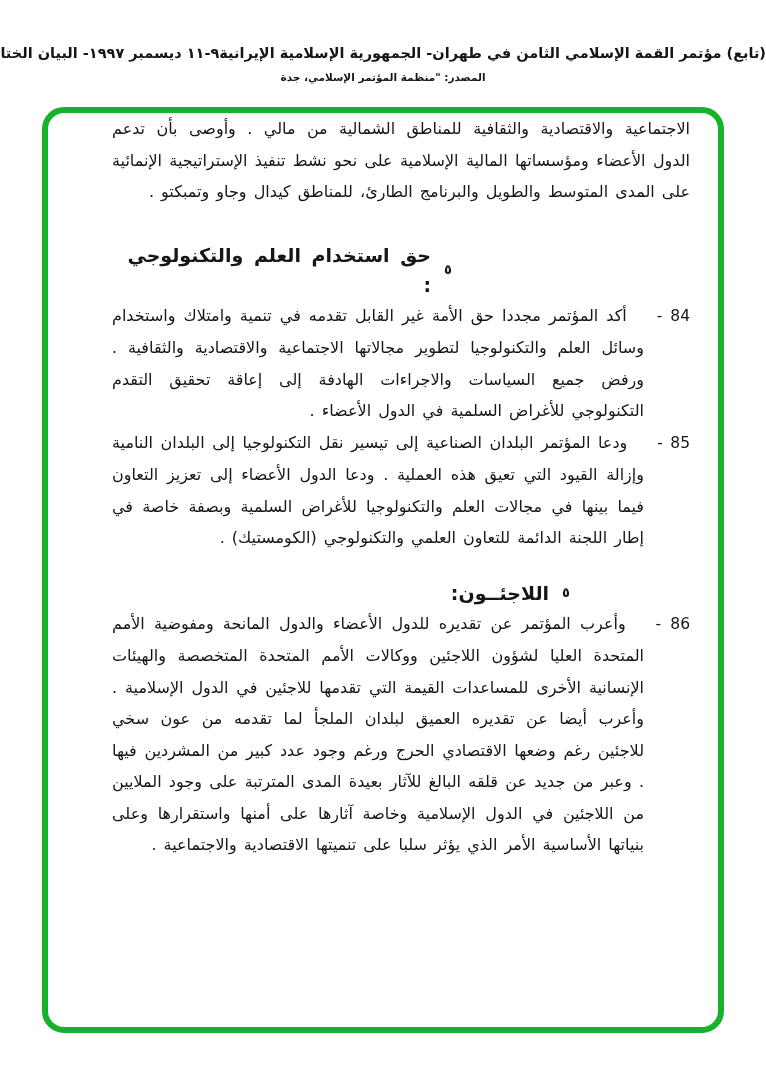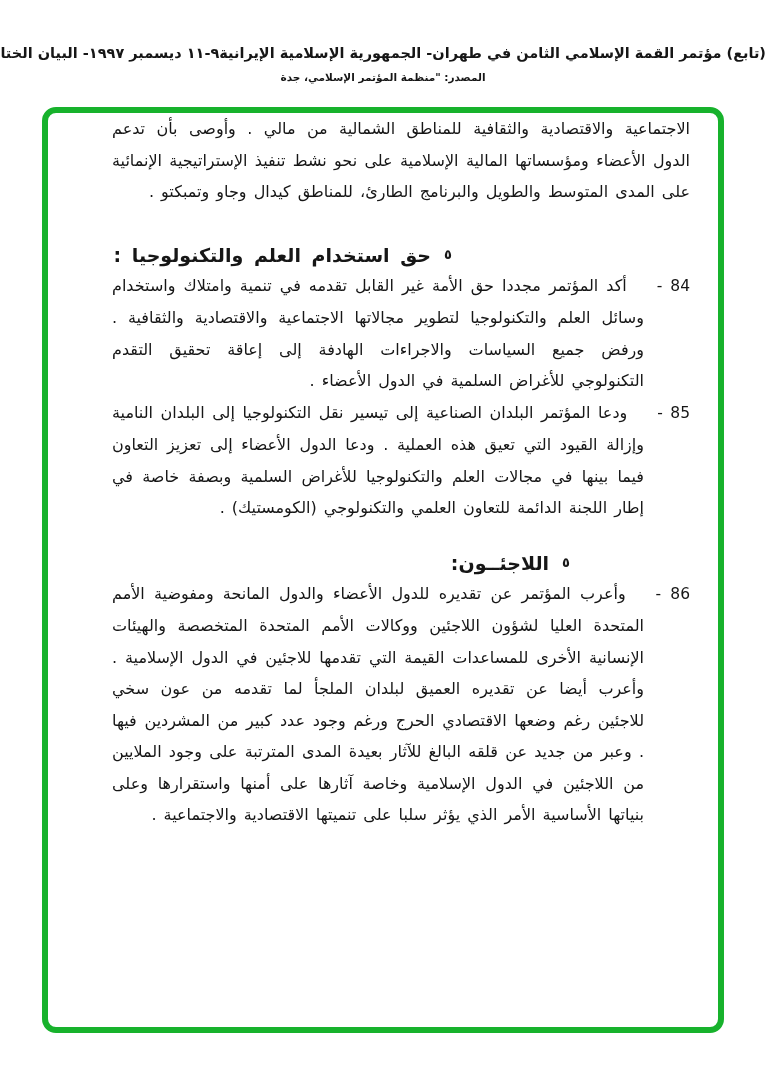--- a/index.html
+++ b/index.html
@@ -11,21 +11,21 @@
   .header{
     position:absolute;top:42px;left:0;right:0;text-align:center;direction:rtl;
     font-weight:bold;
   }
   .header .l1{font-size:14.5px;line-height:22px;white-space:nowrap;}
   .header .l2{font-size:10.5px;line-height:16px;margin-top:5px;}
 
   
   .frame{
     position:absolute;left:42px;top:107px;width:682px;height:926px;
-    box-sizing:border-box;border:6px solid #17b22c;border-radius:14px;
+    box-sizing:border-box;border:6px solid #17b22c;border-radius:22px;
     background:#ffffff;
   }
   .content{
     position:absolute;top:0;left:0;right:0;bottom:0;
     padding:0 28px 0 64px;direction:rtl;box-sizing:border-box;
   }
   p.body{
     margin:0;font-size:16px;line-height:31.5px;text-align:justify;
     word-spacing:2px;
   }
@@ -56,21 +56,21 @@
   <div class="l2">المصدر: "منظمة المؤتمر الإسلامي، جدة</div>
 </div>
 
 <div class="frame">
   <div class="content">
 
     <p class="body intro"><span>الاجتماعية والاقتصادية والثقافية للمناطق الشمالية من مالي . وأوصى بأن تدعم الدول الأعضاء ومؤسساتها المالية الإسلامية على نحو نشط تنفيذ الإستراتيجية الإنمائية على المدى المتوسط والطويل والبرنامج الطارئ، للمناطق كيدال وجاو وتمبكتو .</span></p>
 
     <h2 class="sec sec-science">
       <span class="bullet">٥</span>
-      <span>حق استخدام العلم والتكنولوجيا :</span>
+      <span>حق استخدام العلم والتكنولوجي :</span>
     </h2>
 
     <p class="body numpara p84">
       <span class="marker">84 -</span><span><span class="b">أكد </span><span>المؤتمر مجددا حق الأمة غير القابل تقدمه في تنمية وامتلاك واستخدام وسائل العلم والتكنولوجيا لتطوير مجالاتها الاجتماعية والاقتصادية والثقافية . ورفض جميع السياسات والاجراءات الهادفة إلى إعاقة تحقيق التقدم التكنولوجي للأغراض السلمية في الدول الأعضاء .</span></span>
     </p>
 
     <p class="body numpara p85">
       <span class="marker">85 -</span><span><span class="b">ودعا </span><span>المؤتمر البلدان الصناعية إلى تيسير نقل التكنولوجيا إلى البلدان النامية وإزالة القيود التي تعيق هذه العملية . ودعا الدول الأعضاء إلى </span><span class="b">تعزيز التعاون</span><span> فيما بينها في مجالات العلم والتكنولوجيا للأغراض السلمية وبصفة خاصة في إطار اللجنة الدائمة للتعاون العلمي والتكنولوجي (الكومستيك) .</span></span>
     </p>
 

